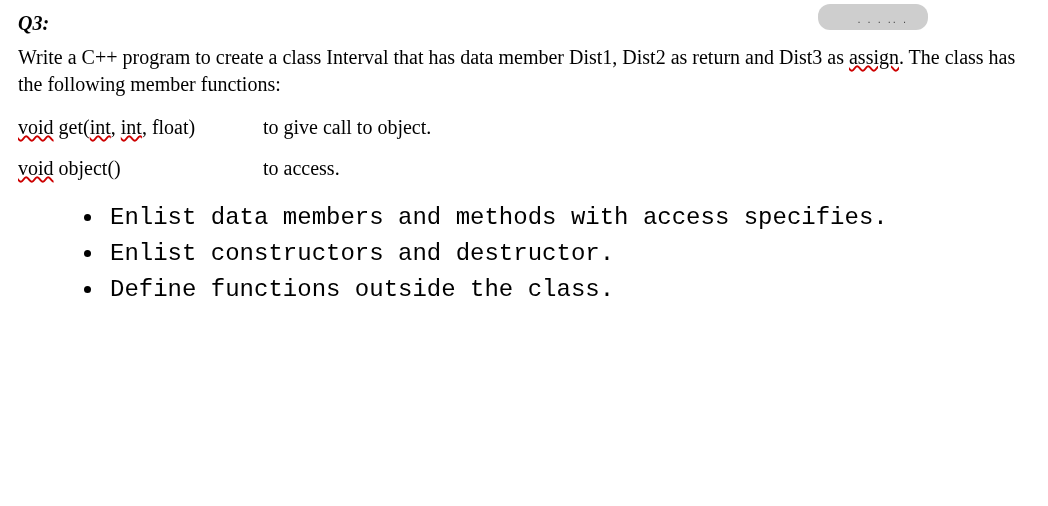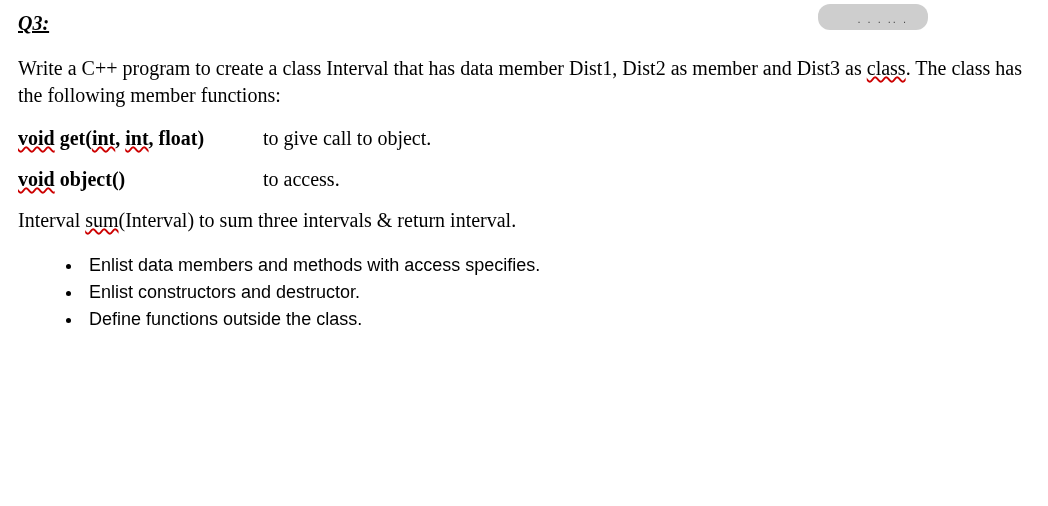--- a/index.html
+++ b/index.html
@@ -10,52 +10,51 @@
       font-family: 'Times New Roman', Times, serif;
       font-size: 20px;
       color: #000000;
       padding: 10px 18px;
       line-height: 1.35;
       position: relative;
     }
     .question-label {
       font-weight: bold;
       font-style: italic;
-      text-decoration: underline;
-      margin-bottom: 18px;
+      margin-bottom: 7px;
     }
     .intro {
       margin-bottom: 16px;
     }
     .bold { font-weight: normal; }
     .wavy {
       text-decoration-line: underline;
       text-decoration-style: wavy;
       text-decoration-color: #cc0000;
     }
     .fn-row {
       margin-bottom: 14px;
     }
     .fn-name {
       display: inline-block;
       min-width: 240px;
-      font-weight: bold;
+      font-weight: normal;
     }
     .fn-desc {
       display: inline;
     }
     .sum-block {
       margin-top: 4px;
       margin-bottom: 18px;
     }
     ul.points {
       list-style-type: disc;
-      margin-left: 65px;
-      font-family: Liberation Sans, sans-serif;
-      font-size: 18px;
+      margin-left: 86px;
+      font-family: Liberation Mono, monospace;
+      font-size: 24px;
       line-height: 1.5;
     }
     ul.points li {
       padding-left: 6px;
     }
     .smudge {
       position: absolute;
       top: 4px;
       right: 120px;
       width: 110px;
@@ -76,36 +75,33 @@
   </style>
 </head>
 <body>
 
 <div class="smudge"></div>
 <div class="smudge2">. . . .. .</div>
 
 <div class="question-label">Q3:</div>
 
 <div class="intro">
-  <span>Write a C++ program to create a class </span><span class="bold">Interval</span><span> that has data member </span><span class="bold">Dist1, Dist2</span><span> as member and </span><span class="bold">Dist3</span><span> as </span><span class="wavy">class</span><span>. The class has the following member functions:</span>
+  <span>Write a C++ program to create a class </span><span class="bold">Interval</span><span> that has data member </span><span class="bold">Dist1, Dist2</span><span> as return and </span><span class="bold">Dist3</span><span> as </span><span class="wavy">assign</span><span>. The class has the following member functions:</span>
 </div>
 
 <div class="fn-row">
   <span class="fn-name"><span class="wavy">void</span><span> get(</span><span class="wavy">int</span><span>, </span><span class="wavy">int</span><span>, float)</span></span>
   <span class="fn-desc">to give call to object.</span>
 </div>
 
 <div class="fn-row">
   <span class="fn-name"><span class="wavy">void</span><span> object()</span></span>
   <span class="fn-desc">to access.</span>
 </div>
 
 <div class="sum-block">
-  <div>
-    <span class="bold">Interval </span><span class="bold wavy">sum</span><span class="bold">(Interval)</span><span> to sum three intervals &amp; return interval.</span>
-  </div>
 </div>
 
 <ul class="points">
   <li>Enlist data members and methods with access specifies.</li>
   <li>Enlist constructors and destructor.</li>
   <li>Define functions outside the class.</li>
 </ul>
 
 </body></html>

